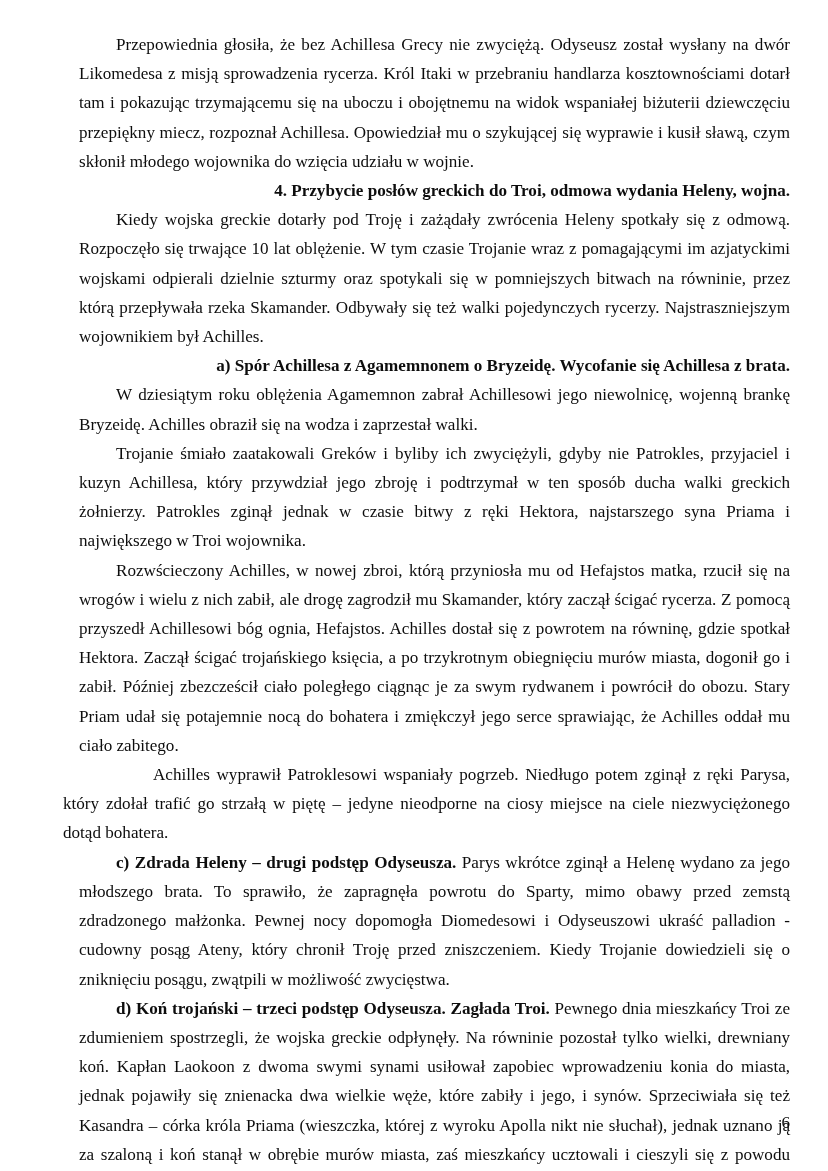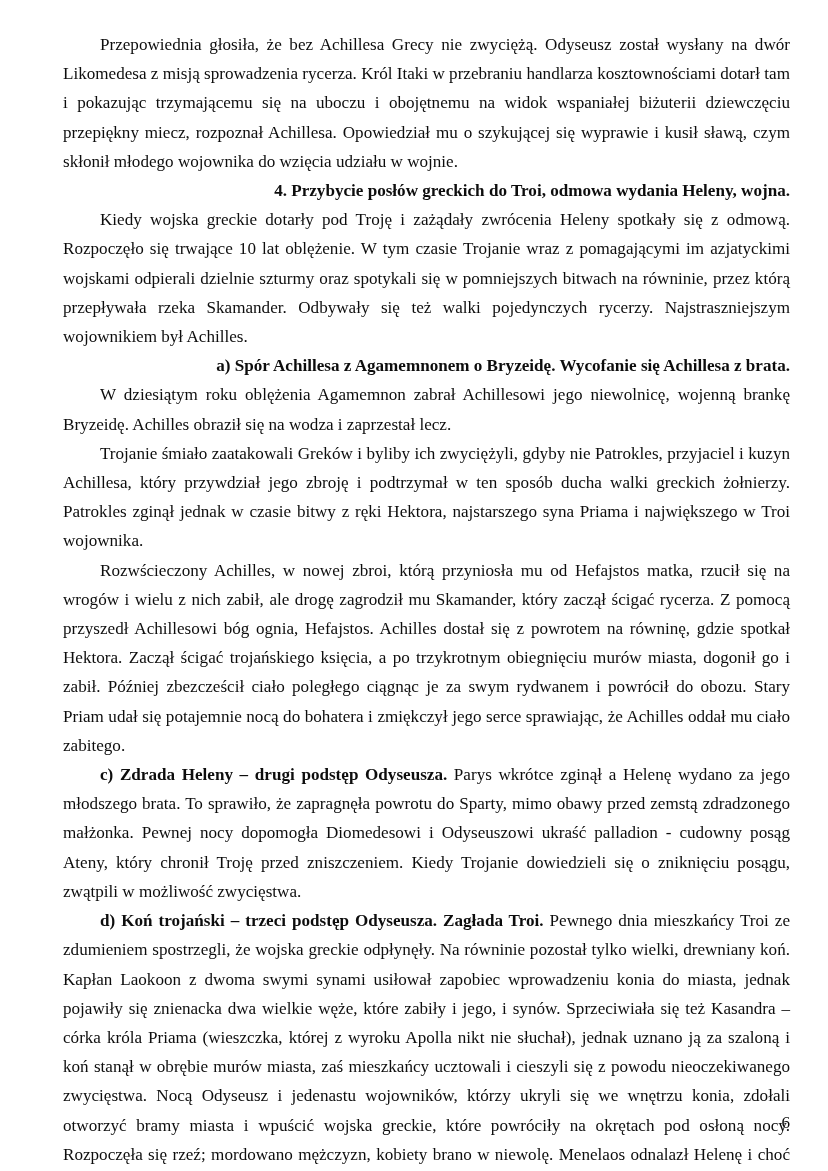--- a/index.html
+++ b/index.html
@@ -34,20 +34,21 @@
     text-justify: inter-word;
     font-size: 17.1px;
     line-height: 29.2px;
     color: #0d0d0d;
     -webkit-font-smoothing: antialiased;
   }
 
   
   .para {
     text-indent: 37px;
+    margin-left: 16px;
   }
 
   
   .para-wide {
     text-indent: 90px;
   }
 
   
   .heading {
     font-weight: bold;
@@ -77,27 +78,28 @@
   <div class="content">
 
     <p class="para">Przepowiednia głosiła, że bez Achillesa Grecy nie zwyciężą. Odyseusz został wysłany na dwór Likomedesa z misją sprowadzenia rycerza. Król Itaki w przebraniu handlarza kosztownościami dotarł tam i pokazując trzymającemu się na uboczu i obojętnemu na widok wspaniałej biżuterii dziewczęciu przepiękny miecz, rozpoznał Achillesa. Opowiedział mu o szykującej się wyprawie i kusił sławą, czym skłonił młodego wojownika do wzięcia udziału w wojnie.</p>
 
     <p class="heading">4. Przybycie posłów greckich do Troi, odmowa wydania Heleny, wojna.</p>
 
     <p class="para">Kiedy wojska greckie dotarły pod Troję i zażądały zwrócenia Heleny spotkały się z odmową. Rozpoczęło się trwające 10 lat oblężenie. W tym czasie Trojanie wraz z pomagającymi im azjatyckimi wojskami odpierali dzielnie szturmy oraz spotykali się w pomniejszych bitwach na równinie, przez którą przepływała rzeka Skamander. Odbywały się też walki pojedynczych rycerzy. Najstraszniejszym wojownikiem był Achilles.</p>
 
     <p class="heading">a) Spór Achillesa z Agamemnonem o Bryzeidę. Wycofanie się Achillesa z brata.</p>
 
-    <p class="para">W dziesiątym roku oblężenia Agamemnon zabrał Achillesowi jego niewolnicę, wojenną brankę Bryzeidę. Achilles obraził się na wodza i zaprzestał lecz.</p>
+    <p class="para">W dziesiątym roku oblężenia Agamemnon zabrał Achillesowi jego niewolnicę, wojenną brankę Bryzeidę. Achilles obraził się na wodza i zaprzestał walki.</p>
 
 
     <p class="para">Trojanie śmiało zaatakowali Greków i byliby ich zwyciężyli, gdyby nie Patrokles, przyjaciel i kuzyn Achillesa, który przywdział jego zbroję i podtrzymał w ten sposób ducha walki greckich żołnierzy. Patrokles zginął jednak w czasie bitwy z ręki Hektora, najstarszego syna Priama i największego w Troi wojownika.</p>
 
     <p class="para">Rozwścieczony Achilles, w nowej zbroi, którą przyniosła mu od Hefajstos matka, rzucił się na wrogów i wielu z nich zabił, ale drogę zagrodził mu Skamander, który zaczął ścigać rycerza. Z pomocą przyszedł Achillesowi bóg ognia, Hefajstos. Achilles dostał się z powrotem na równinę, gdzie spotkał Hektora. Zaczął ścigać trojańskiego księcia, a po trzykrotnym obiegnięciu murów miasta, dogonił go i zabił. Później zbezcześcił ciało poległego ciągnąc je za swym rydwanem i powrócił do obozu. Stary Priam udał się potajemnie nocą do bohatera i zmiękczył jego serce sprawiając, że Achilles oddał mu ciało zabitego.</p>
 
+    <p class="para-wide">Achilles wyprawił Patroklesowi wspaniały pogrzeb. Niedługo potem zginął z ręki Parysa, który zdołał trafić go strzałą w piętę – jedyne nieodporne na ciosy miejsce na ciele niezwyciężonego dotąd bohatera.</p>
 
     <p class="para"><span class="run-in-head">c) Zdrada Heleny – drugi podstęp Odyseusza.</span><span> Parys wkrótce zginął a Helenę wydano za jego młodszego brata. To sprawiło, że zapragnęła powrotu do Sparty, mimo obawy przed zemstą zdradzonego małżonka.  Pewnej nocy  dopomogła Diomedesowi i Odyseuszowi ukraść palladion - cudowny posąg Ateny, który chronił Troję przed zniszczeniem. Kiedy Trojanie dowiedzieli się o zniknięciu posągu, zwątpili w możliwość zwycięstwa.</span></p>
 
     <p class="para"><span class="run-in-head">d) Koń trojański – trzeci podstęp Odyseusza. Zagłada Troi.</span><span> Pewnego dnia mieszkańcy Troi ze zdumieniem spostrzegli, że wojska greckie odpłynęły. Na równinie pozostał tylko wielki, drewniany koń. Kapłan Laokoon z dwoma swymi synami usiłował zapobiec wprowadzeniu konia do miasta, jednak pojawiły się znienacka dwa wielkie węże, które zabiły i jego, i synów. Sprzeciwiała się też Kasandra – córka króla Priama (wieszczka, której z wyroku Apolla nikt nie słuchał), jednak uznano ją za szaloną i koń stanął w obrębie murów miasta, zaś mieszkańcy ucztowali i cieszyli się z powodu nieoczekiwanego zwycięstwa. Nocą Odyseusz i jedenastu wojowników, którzy ukryli się we wnętrzu konia, zdołali otworzyć bramy miasta i wpuścić wojska greckie, które powróciły na okrętach pod osłoną nocy. Rozpoczęła się rzeź; mordowano mężczyzn, kobiety brano w niewolę. Menelaos odnalazł Helenę i choć początkowo miał zamiar ukarać śmiercią niewierną żonę, lecz na jej widok serce mu zmiękło i przebaczył jej. W ten oto sposób dokonała się zagłada Troi.</span></p>
 
   </div>
 
   <div class="page-number">6</div>
 </div>
 

